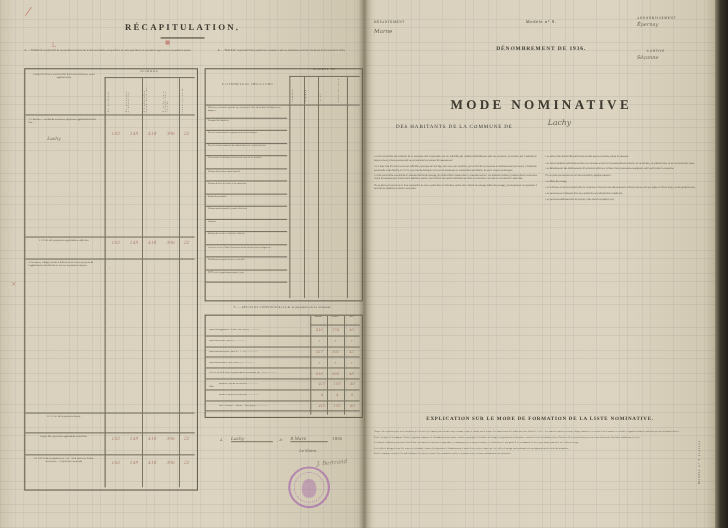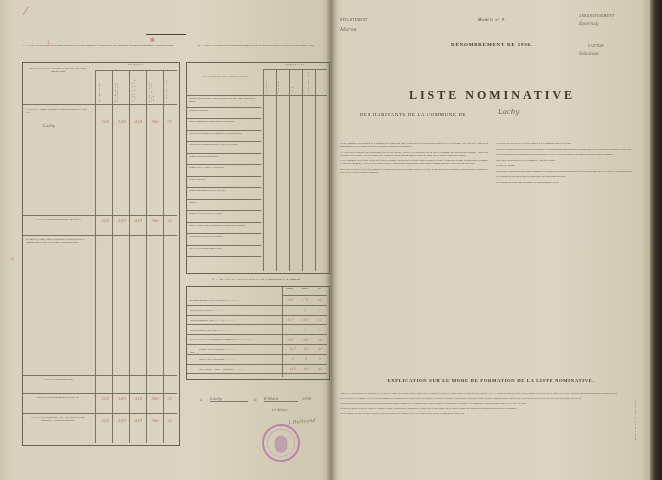--- a/index.html
+++ b/index.html
@@ -38,20 +38,21 @@
   .sigline{border-bottom:.6px solid #6d6554;}
 </style>
 </head>
 <body>
 
 <div id="page">
 
   <div id="leftsheet" class="sheet">
     <div class="grid"></div>
 
+    <div class="pg ttl blur" style="left:0;top:20px;width:332px;font-size:8px;">RÉCAPITULATION.</div>
     <div class="rule" style="position:absolute;left:146px;top:32px;width:40px;"></div>
 
     <div class="mark" style="left:24px;top:4px;font-size:11px;transform:rotate(18deg);">/</div>
     <div class="mark" style="left:47px;top:38px;font-size:6px;">L</div>
     <div class="mark" style="left:150px;top:36px;font-size:5px;">■</div>
     <div class="mark" style="left:10px;top:255px;font-size:6px;">×</div>
 
     <div class="pg micro blur" style="left:22px;top:44px;width:152px;text-align:center;font-size:2.4px;">A. — TABLEAU récapitulatif de la population inscrite sur la liste nominative et répartition de cette population en population agglomérée et population éparse.</div>
     <div class="pg micro blur" style="left:186px;top:44px;width:140px;text-align:center;font-size:2.4px;">B. — TABLEAU récapitulatif des populations comptées à part ou entretenues (article 2 du décret du 25 novembre 1935).</div>
 
@@ -236,21 +237,21 @@
     <div class="pg blur" style="left:80px;top:17px;width:160px;text-align:center;font-size:4px;letter-spacing:.6px;">Modèle n° 9.</div>
 
     <div class="pg blur" style="left:80px;top:42px;width:160px;text-align:center;font-size:5px;letter-spacing:.8px;font-weight:bold;">DÉNOMBREMENT DE 1936.</div>
 
     <div class="pg lbl blur" style="left:247px;top:14px;">ARRONDISSEMENT</div>
     <div class="pg hand" style="left:247px;top:21px;font-size:4.6px;">Épernay</div>
 
     <div class="pg lbl blur" style="left:256px;top:44px;">CANTON</div>
     <div class="pg hand" style="left:247px;top:51px;font-size:4.6px;">Sézanne</div>
 
-    <div class="pg ttl blur" style="left:30px;top:88px;width:260px;font-size:12px;letter-spacing:3px;">LISTE NOMINATIVE</div>
+    <div class="pg ttl blur" style="left:30px;top:88px;width:260px;font-size:12px;letter-spacing:3px;">MODE NOMINATIVE</div>
 
     <div class="pg blur" style="left:28px;top:112px;font-size:4.6px;letter-spacing:.8px;">DES HABITANTS DE LA COMMUNE DE</div>
     <div class="pg hand" style="left:166px;top:108px;font-size:7px;">Lachy</div>
 
     <div class="pg" style="left:8px;top:142px;width:148px;">
       <div id="c1">
           <div class="blur" style="font-size: 2.25px; line-height: 3px; color: rgb(85, 77, 62); text-align: justify; margin-bottom: 2.5px;">La liste nominative des habitants de la commune doit comprendre tous les individus qui résident habituellement chez les occupants, c'est-à-dire qui y habitent en temps normal, et les personnes qui ne se présentent au moment du recensement.</div>
           <div class="blur" style="font-size: 2.25px; line-height: 3px; color: rgb(85, 77, 62); text-align: justify; margin-bottom: 2.5px;">Il y a donc lieu d'y inscrire tous les individus, quel que soit leur âge, leur sexe, leur condition, qui ont fait de la commune un établissement permanent, y habitation personnelle ou de famille, et s'il n'y a pas lieu de distinguer s'ils ont anciennement ou consécutivement établis, ils sont Français ou étrangers.</div>
           <div class="blur" style="font-size: 2.25px; line-height: 3px; color: rgb(85, 77, 62); text-align: justify; margin-bottom: 2.5px;">La liste nominative sera établie à l'aide des feuilles de ménage, qui doivent être classées dans la première section. Les habitants résidant, présents dans la commune le jour du recensement, et ceux de la deuxième section, les habitants qui seront habituellement dans la commune, mais qui en sont absents à cette date.</div>
           <div class="blur" style="font-size: 2.25px; line-height: 3px; color: rgb(85, 77, 62); text-align: justify; margin-bottom: 2.5px;">On ne doit pas inscrire sur la liste nominative les noms portés dans la troisième section de la feuille de ménage (hôtes de passage), principalement se rapportant à ceux qui ne résident pas dans la commune.</div>

